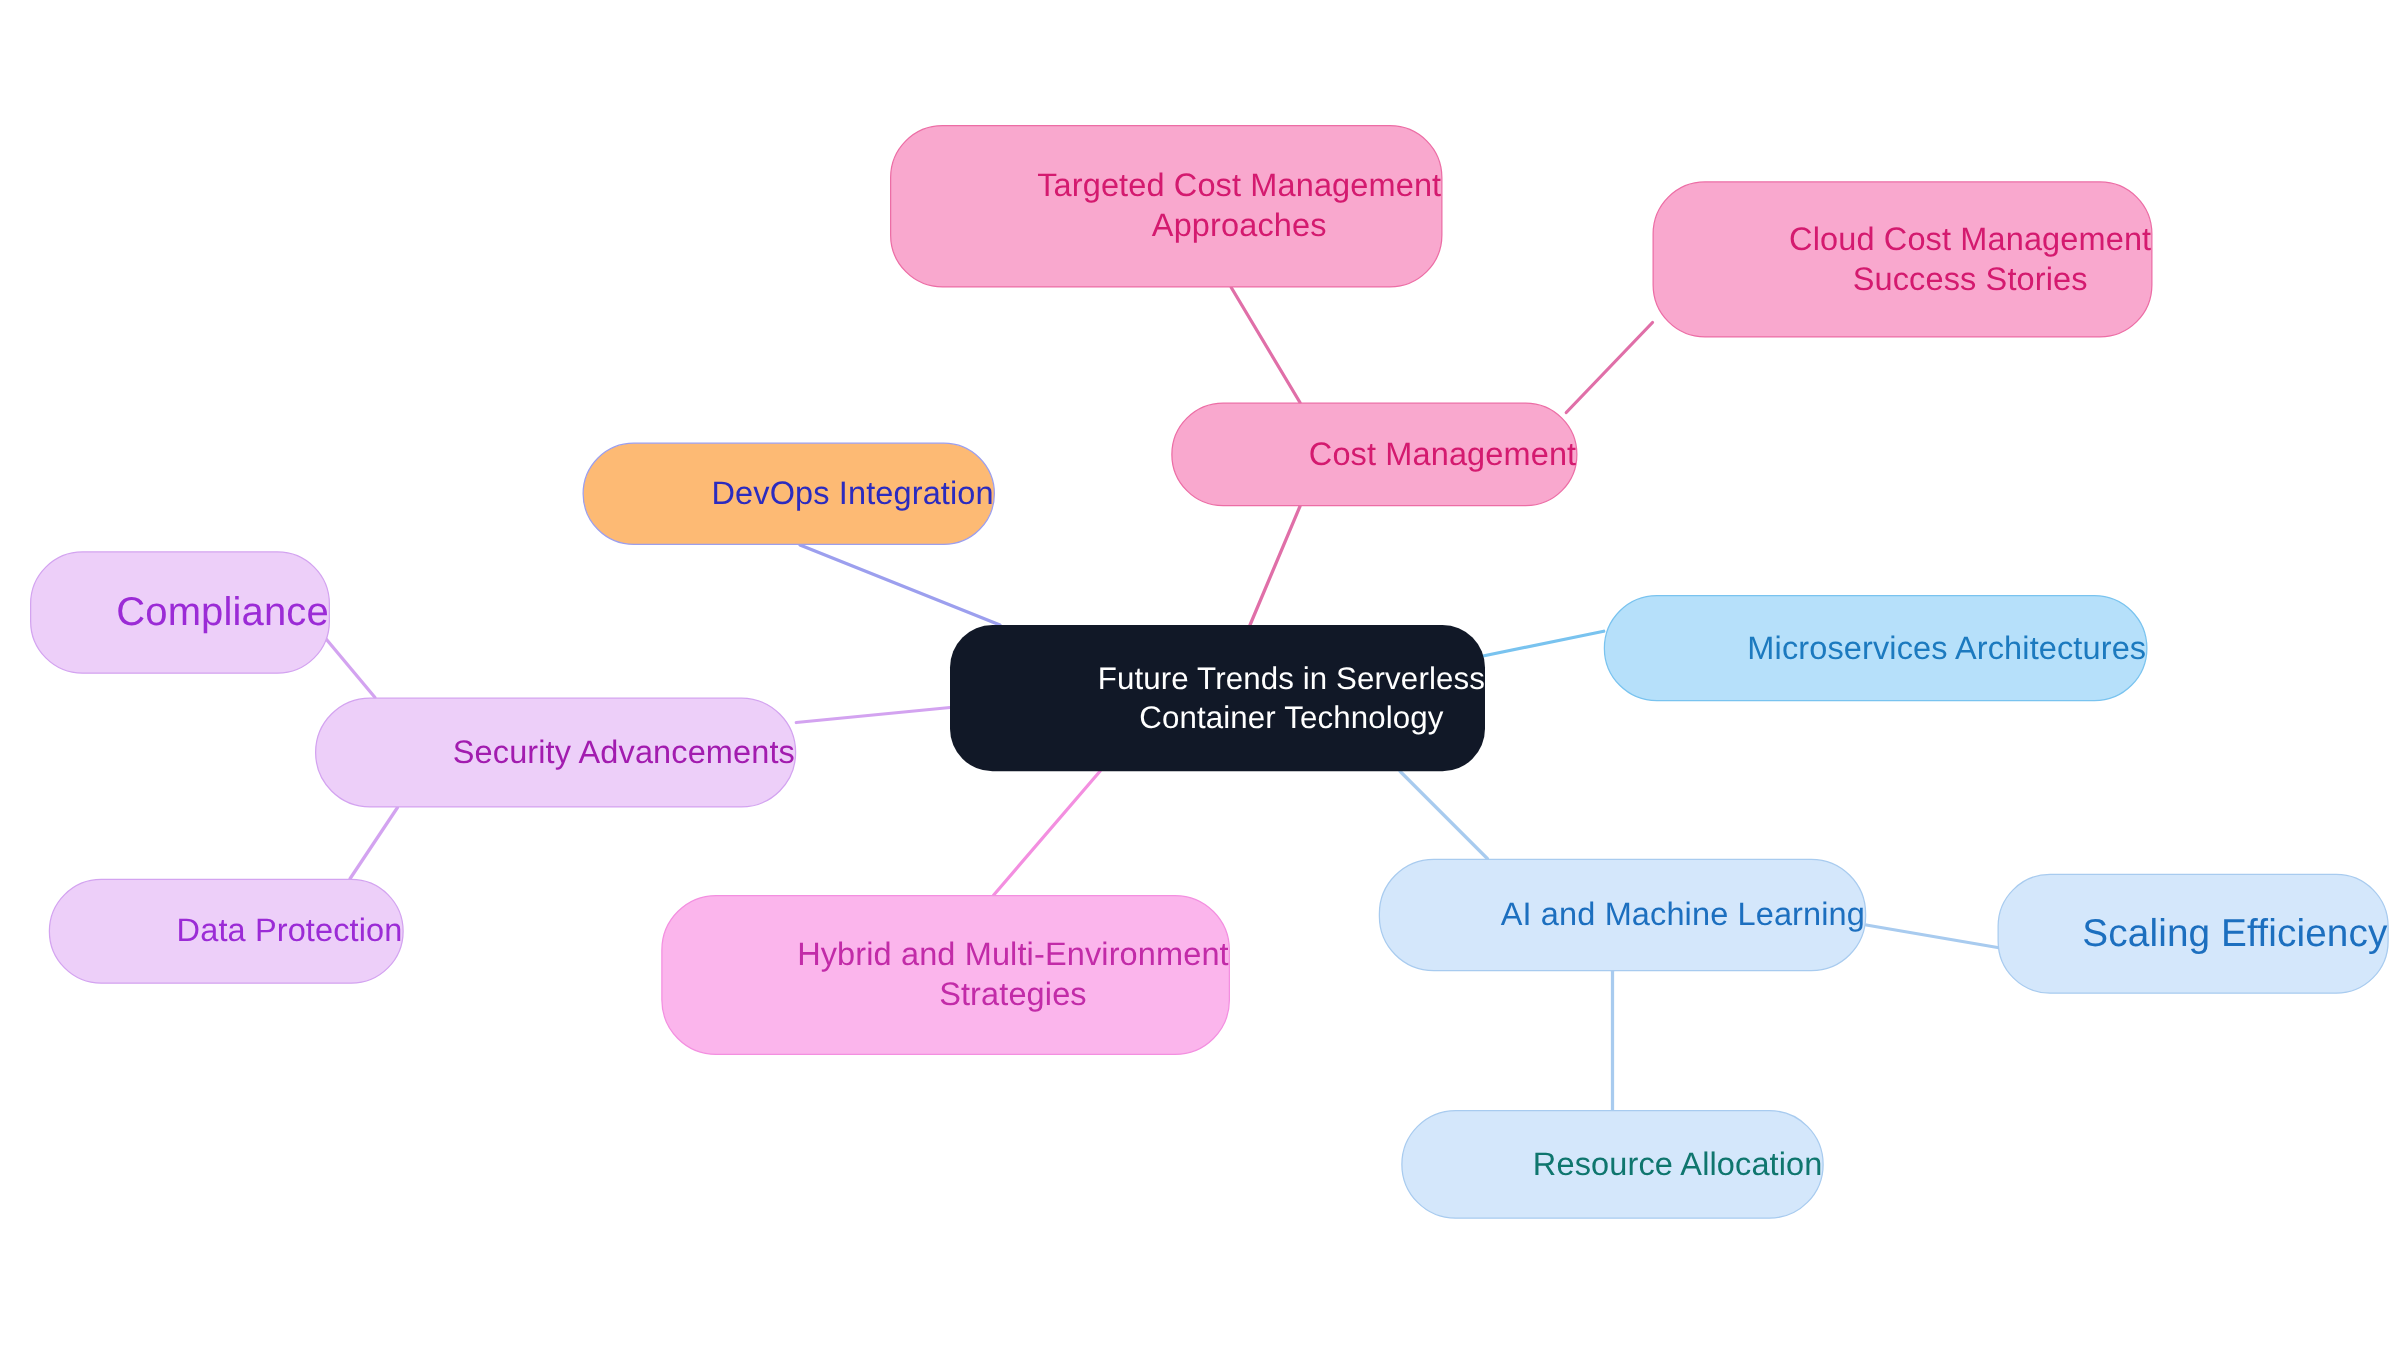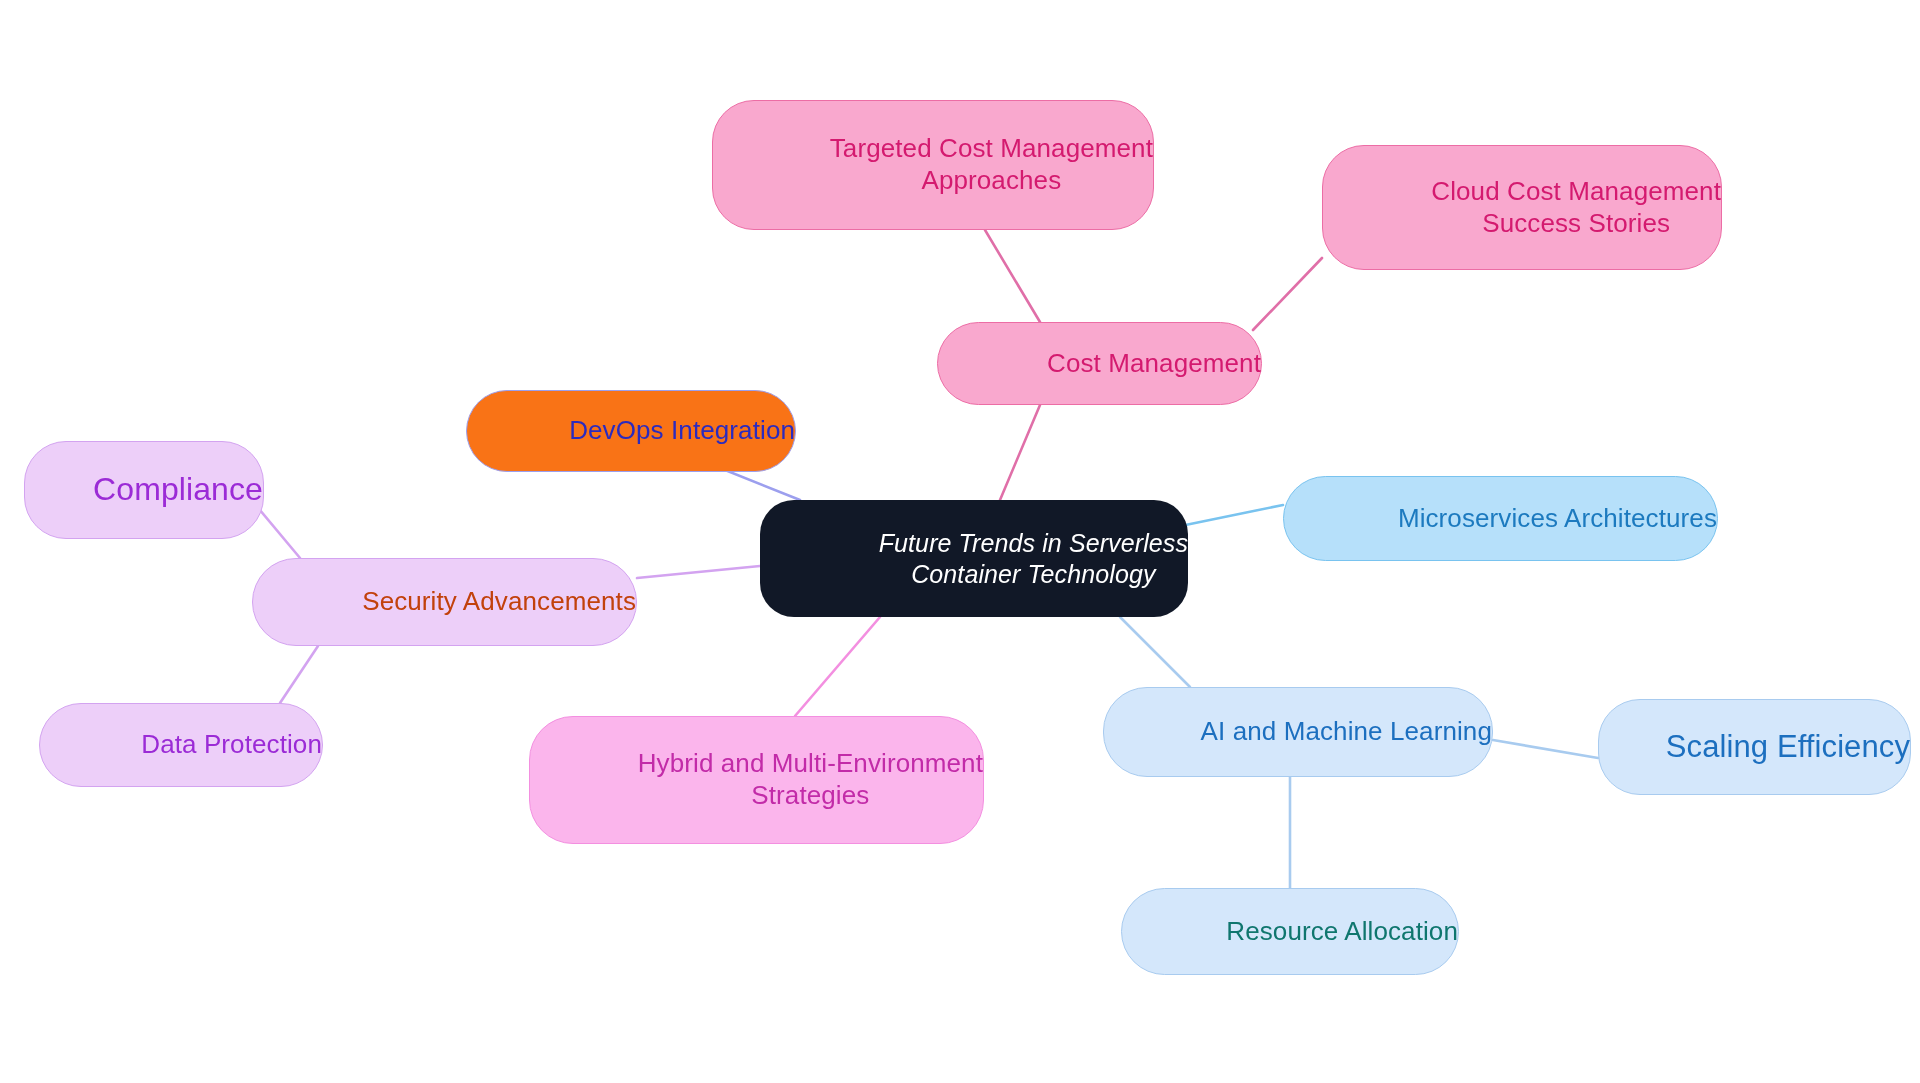--- a/index.html
+++ b/index.html
@@ -58,31 +58,31 @@
       <line x1="1120" y1="617" x2="1190" y2="687" stroke="#A8CBEF" stroke-width="2.6" stroke-linecap="round"></line>
       <line x1="1493" y1="740" x2="1598" y2="758" stroke="#A8CBEF" stroke-width="2.6" stroke-linecap="round"></line>
       <line x1="1290" y1="777" x2="1290" y2="888" stroke="#A8CBEF" stroke-width="2.6" stroke-linecap="round"></line>
       <line x1="800" y1="500" x2="640" y2="436" stroke="#9C9FEE" stroke-width="2.6" stroke-linecap="round"></line>
       <line x1="760" y1="566" x2="637" y2="578" stroke="#D3A3F0" stroke-width="2.6" stroke-linecap="round"></line>
       <line x1="300" y1="558" x2="244" y2="491" stroke="#D3A3F0" stroke-width="2.6" stroke-linecap="round"></line>
       <line x1="318" y1="646" x2="280" y2="703" stroke="#D3A3F0" stroke-width="2.6" stroke-linecap="round"></line>
       <line x1="880" y1="617" x2="795" y2="716" stroke="#F38FE0" stroke-width="2.6" stroke-linecap="round"></line>
     </svg>
   <div id="node-layer">
-      <div class="node root" style="left: 760px; top: 500px; width: 428px; height: 117px; background: rgb(17, 24, 39); border-color: rgb(17, 24, 39); color: rgb(255, 255, 255); font-size: 25px; border-radius: 34px; font-style: italic;"><span>Future Trends in Serverless
+      <div class="node root" style="left: 760px; top: 500px; width: 428px; height: 117px; background: rgb(17, 24, 39); border-color: rgb(17, 24, 39); color: rgb(255, 255, 255); font-size: 25px; border-radius: 34px;"><span>Future Trends in Serverless
 Container Technology</span></div>
       <div class="node" style="left: 937px; top: 322px; width: 325px; height: 83px; background: rgb(249, 168, 206); border-color: rgb(236, 109, 165); color: rgb(212, 26, 111); font-size: 26px; border-radius: 42px;"><span>Cost Management</span></div>
       <div class="node" style="left: 712px; top: 100px; width: 442px; height: 130px; background: rgb(249, 168, 206); border-color: rgb(236, 109, 165); color: rgb(212, 26, 111); font-size: 26px; border-radius: 42px;"><span>Targeted Cost Management
 Approaches</span></div>
       <div class="node" style="left: 1322px; top: 145px; width: 400px; height: 125px; background: rgb(249, 168, 206); border-color: rgb(236, 109, 165); color: rgb(212, 26, 111); font-size: 26px; border-radius: 42px; padding-left: 28px;"><span>Cloud Cost Management
 Success Stories</span></div>
       <div class="node" style="left: 1283px; top: 476px; width: 435px; height: 85px; background: rgb(182, 224, 250); border-color: rgb(121, 195, 239); color: rgb(28, 122, 191); font-size: 26px; border-radius: 44px;"><span>Microservices Architectures</span></div>
       <div class="node" style="left: 1103px; top: 687px; width: 390px; height: 90px; background: rgb(212, 231, 251); border-color: rgb(168, 203, 239); color: rgb(28, 111, 191); font-size: 26px; border-radius: 44px;"><span>AI and Machine Learning</span></div>
       <div class="node" style="left: 1598px; top: 699px; width: 313px; height: 96px; background: rgb(212, 231, 251); border-color: rgb(168, 203, 239); color: rgb(28, 111, 191); font-size: 31px; border-radius: 42px;"><span>Scaling Efficiency</span></div>
       <div class="node" style="left: 1121px; top: 888px; width: 338px; height: 87px; background: rgb(212, 231, 251); border-color: rgb(168, 203, 239); color: #0f766e; font-size: 26px; border-radius: 44px;"><span>Resource Allocation</span></div>
-      <div class="node" style="left: 466px; top: 354px; width: 330px; height: 82px; background: #f97316; border-color: rgb(156, 159, 238); color: rgb(43, 43, 191); font-size: 26px; border-radius: 42px; margin-top: 36px;"><span>DevOps Integration</span></div>
-      <div class="node" style="left: 252px; top: 558px; width: 385px; height: 88px; background: rgb(237, 207, 249); border-color: rgb(211, 163, 240); color: #c2410c; font-size: 26px; border-radius: 44px;"><span>Security Advancements</span></div>
+      <div class="node" style="left: 466px; top: 354px; width: 330px; height: 82px; background: #fdba74; border-color: rgb(156, 159, 238); color: rgb(43, 43, 191); font-size: 26px; border-radius: 42px;"><span>DevOps Integration</span></div>
+      <div class="node" style="left: 252px; top: 558px; width: 385px; height: 88px; background: rgb(237, 207, 249); border-color: rgb(211, 163, 240); color: #a21caf; font-size: 26px; border-radius: 44px;"><span>Security Advancements</span></div>
       <div class="node" style="left: 24px; top: 409px; width: 240px; height: 98px; background: rgb(237, 207, 249); border-color: rgb(211, 163, 240); color: rgb(155, 43, 214); font-size: 32px; border-radius: 42px; margin-top: 32px;"><span>Compliance</span></div>
       <div class="node" style="left: 39px; top: 703px; width: 284px; height: 84px; background: rgb(237, 207, 249); border-color: rgb(211, 163, 240); color: rgb(155, 43, 214); font-size: 26px; border-radius: 42px;"><span>Data Protection</span></div>
       <div class="node" style="left: 529px; top: 716px; width: 455px; height: 128px; background: rgb(251, 181, 236); border-color: rgb(243, 143, 224); color: rgb(194, 43, 168); font-size: 26px; border-radius: 44px;"><span>Hybrid and Multi-Environment
 Strategies</span></div>
     </div>
 </div>
 
 </body></html>

